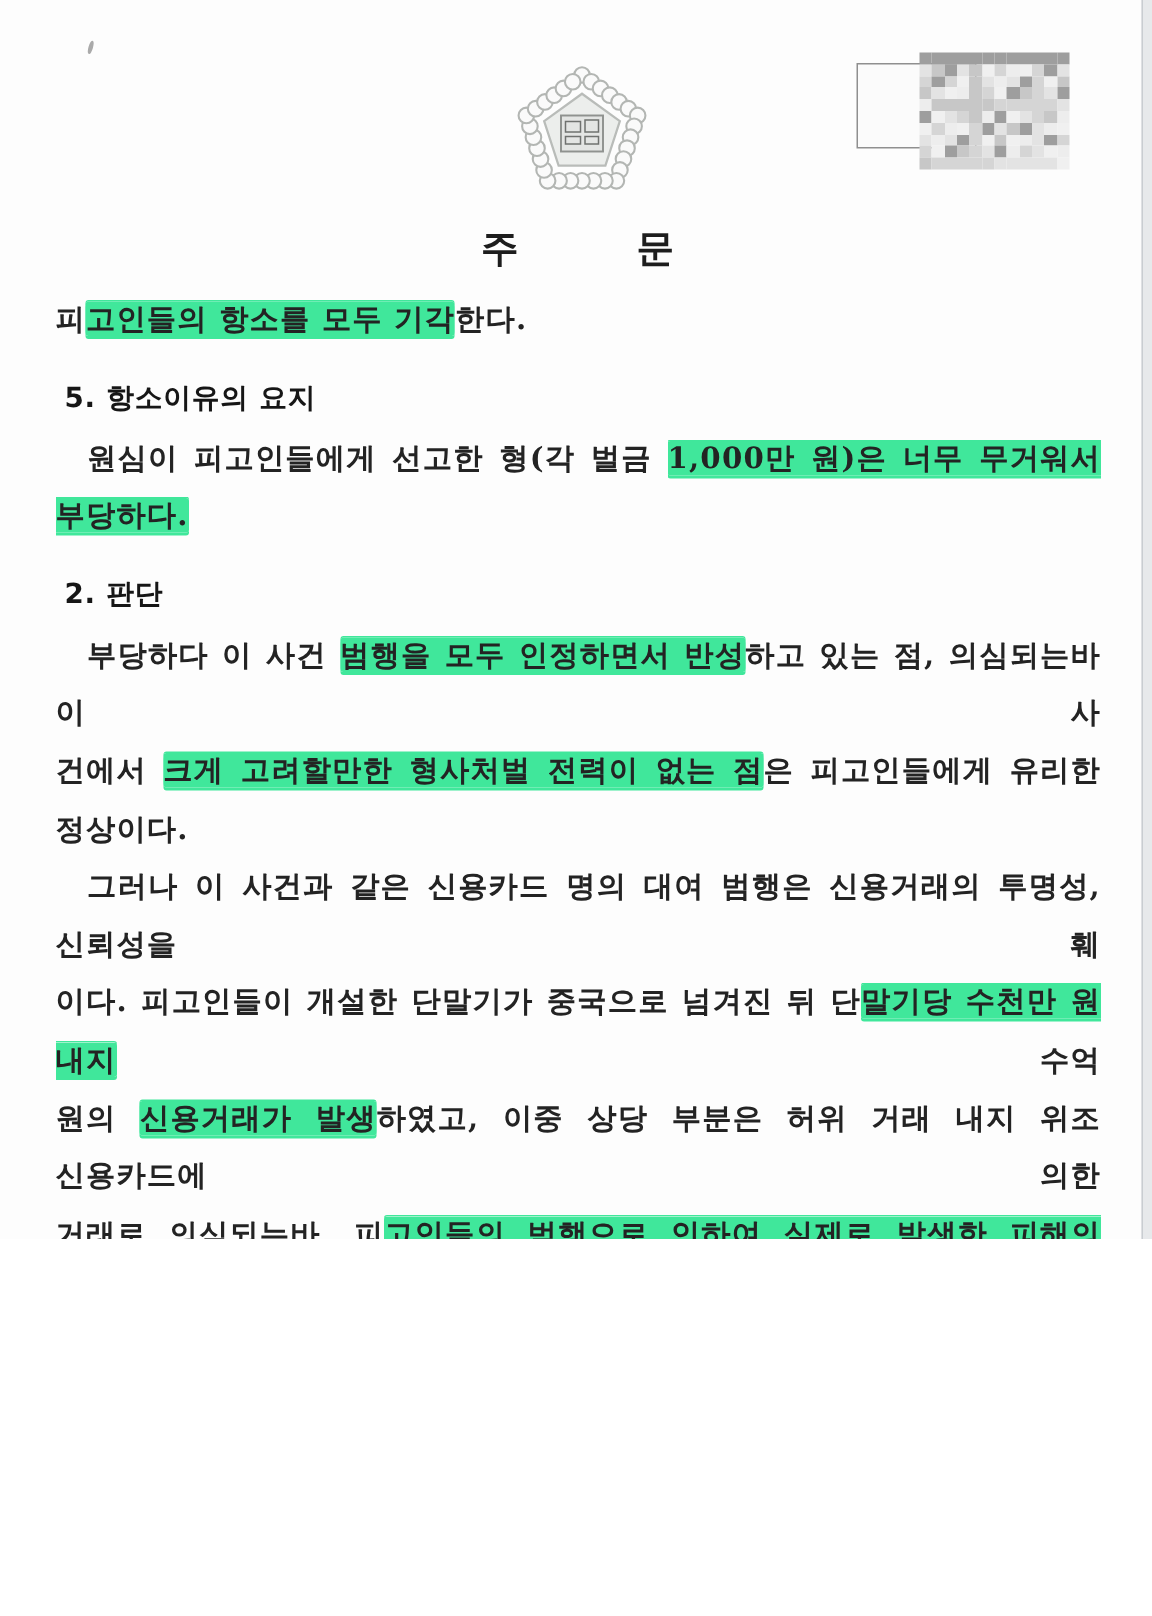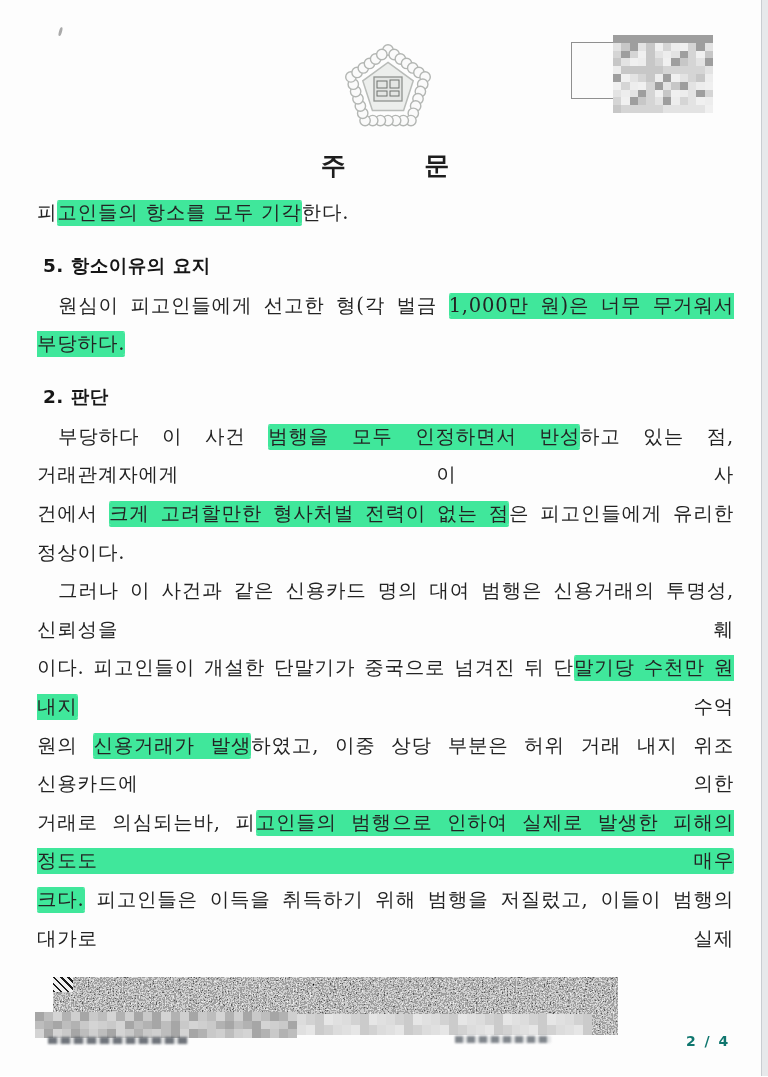--- a/index.html
+++ b/index.html
@@ -1,18 +1,18 @@
 <!DOCTYPE html>
 <html><head>
 <meta charset="utf-8">
 <style>
   html,body{margin:0;padding:0;background:#ffffff;}
   .page{
     position:relative;
-    width:768px;height:1076px;
+    width:768px;height:826px;
     background:#fdfdfd;
     overflow:hidden;
     font-family:"DejaVu Serif","Liberation Serif",serif;
     color:#232323;
   }
   
   .edge-strip{position:absolute;right:0;top:0;bottom:0;width:6px;background:#e7e9eb;border-left:1px solid #c9cdd1;}
   
   .tick{position:absolute;left:59px;top:27px;width:2.5px;height:9px;background:#8d8d8d;border-radius:50%;transform:rotate(16deg);opacity:.75;}
 
@@ -34,21 +34,21 @@
   .h-jumun{margin-top:150px;}
   .h-iyu{margin-top:52px;}
   .subhead{
     font-family:"DejaVu Sans","Liberation Sans",sans-serif;
     font-weight:700;font-size:18.5px;line-height:26px;color:#161616;
     margin:20px 0 6px 6px;letter-spacing:.5px;
   }
   .para{font-size:19.5px;line-height:38.6px;letter-spacing:.8px;}
   .p-jumun{margin-top:12px;}
   .p-first{margin-top:8px;}
-  .line{text-align:justify;text-align-last:justify;word-break:keep-all;}
+  .line{text-align:justify;text-align-last:justify;word-break:keep-all;font-weight:bold;}
   .line.last{text-align-last:left;}
   .line.ind{text-indent:21px;}
   .hl{background:#40e79b;box-shadow:0 -1px 0 #40e79b,0 2px 0 #40e79b;border-radius:2px;}
 
   
   .noise-band{position:absolute;left:53px;top:977px;width:565px;height:58px;}
   .hatch{position:absolute;left:53px;top:977px;width:20px;height:15px;
     background:repeating-linear-gradient(45deg,#1c1c1c 0 2px,#f2f2f2 2px 5px);}
   .mosaic-a{left:35px;top:1012px;width:262px;height:26px;grid-template-columns:repeat(29,1fr);grid-template-rows:repeat(3,1fr);}
   .mosaic-b{left:297px;top:1014px;width:295px;height:21px;grid-template-columns:repeat(33,1fr);grid-template-rows:repeat(2,1fr);}
@@ -249,21 +249,21 @@
       <div class="h-center h-jumun">주        문</div>
       <div class="para p-jumun">
         <div class="line last"><span>피</span><span class="hl">고인들의 항소를 모두 기각</span><span>한다.</span></div>
       </div>
       <div class="subhead">5. 항소이유의 요지</div>
       <div class="para p-first">
         <div class="line last ind"><span>원심이 피고인들에게 선고한 형(각 벌금 </span><span class="hl">1,000만 원)은 너무 무거워서 부당하다.</span></div>
       </div>
       <div class="subhead">2. 판단</div>
       <div class="para p-first">
-        <div class="line ind"><span>부당하다 이 사건 </span><span class="hl">범행을 모두 인정하면서 반성</span><span>하고 있는 점, 거래관계자에게 이 사</span></div>
+        <div class="line ind"><span>부당하다 이 사건 </span><span class="hl">범행을 모두 인정하면서 반성</span><span>하고 있는 점, 의심되는바 이 사</span></div>
         <div class="line last"><span>건에서 </span><span class="hl">크게 고려할만한 형사처벌 전력이 없는 점</span><span>은 피고인들에게 유리한 정상이다.</span></div>
       </div>
       <div class="para">
         <div class="line ind"><span>그러나 이 사건과 같은 신용카드 명의 대여 범행은 신용거래의 투명성, 신뢰성을 훼</span></div>
         <div class="line"><span>이다. 피고인들이 개설한 단말기가 중국으로 넘겨진 뒤 단</span><span class="hl">말기당 수천만 원 내지</span><span> 수억</span></div>
         <div class="line"><span>원의 </span><span class="hl">신용거래가 발생</span><span>하였고, 이중 상당 부분은 허위 거래 내지 위조 신용카드에 의한</span></div>
         <div class="line"><span>거래로 의심되는바, 피</span><span class="hl">고인들의 범행으로 인하여 실제로 발생한 피해의 정도도 매우</span></div>
         <div class="line"><span class="hl">크다.</span><span> 피고인들은 이득을 취득하기 위해 범행을 저질렀고, 이들이 범행의 대가로 실제</span></div>
       </div>
     </div>

